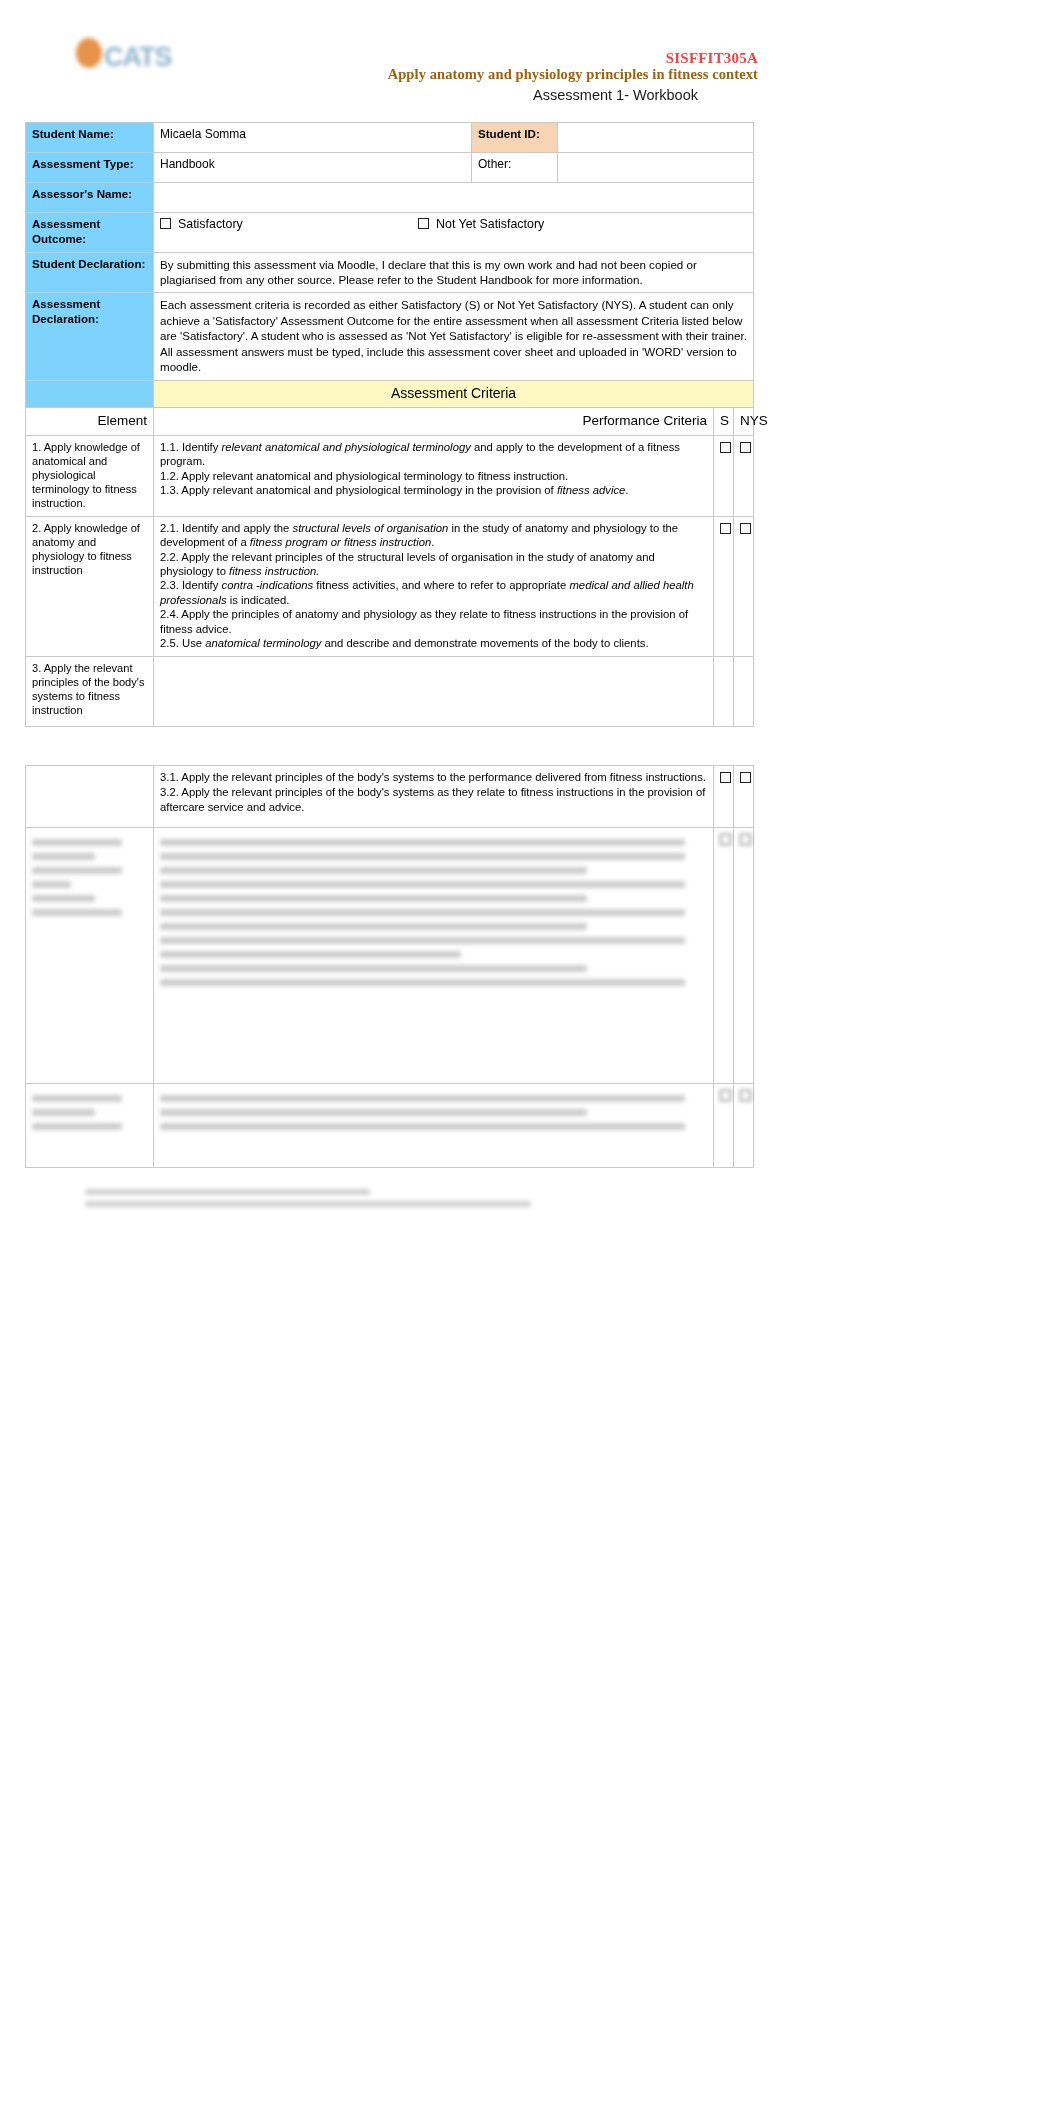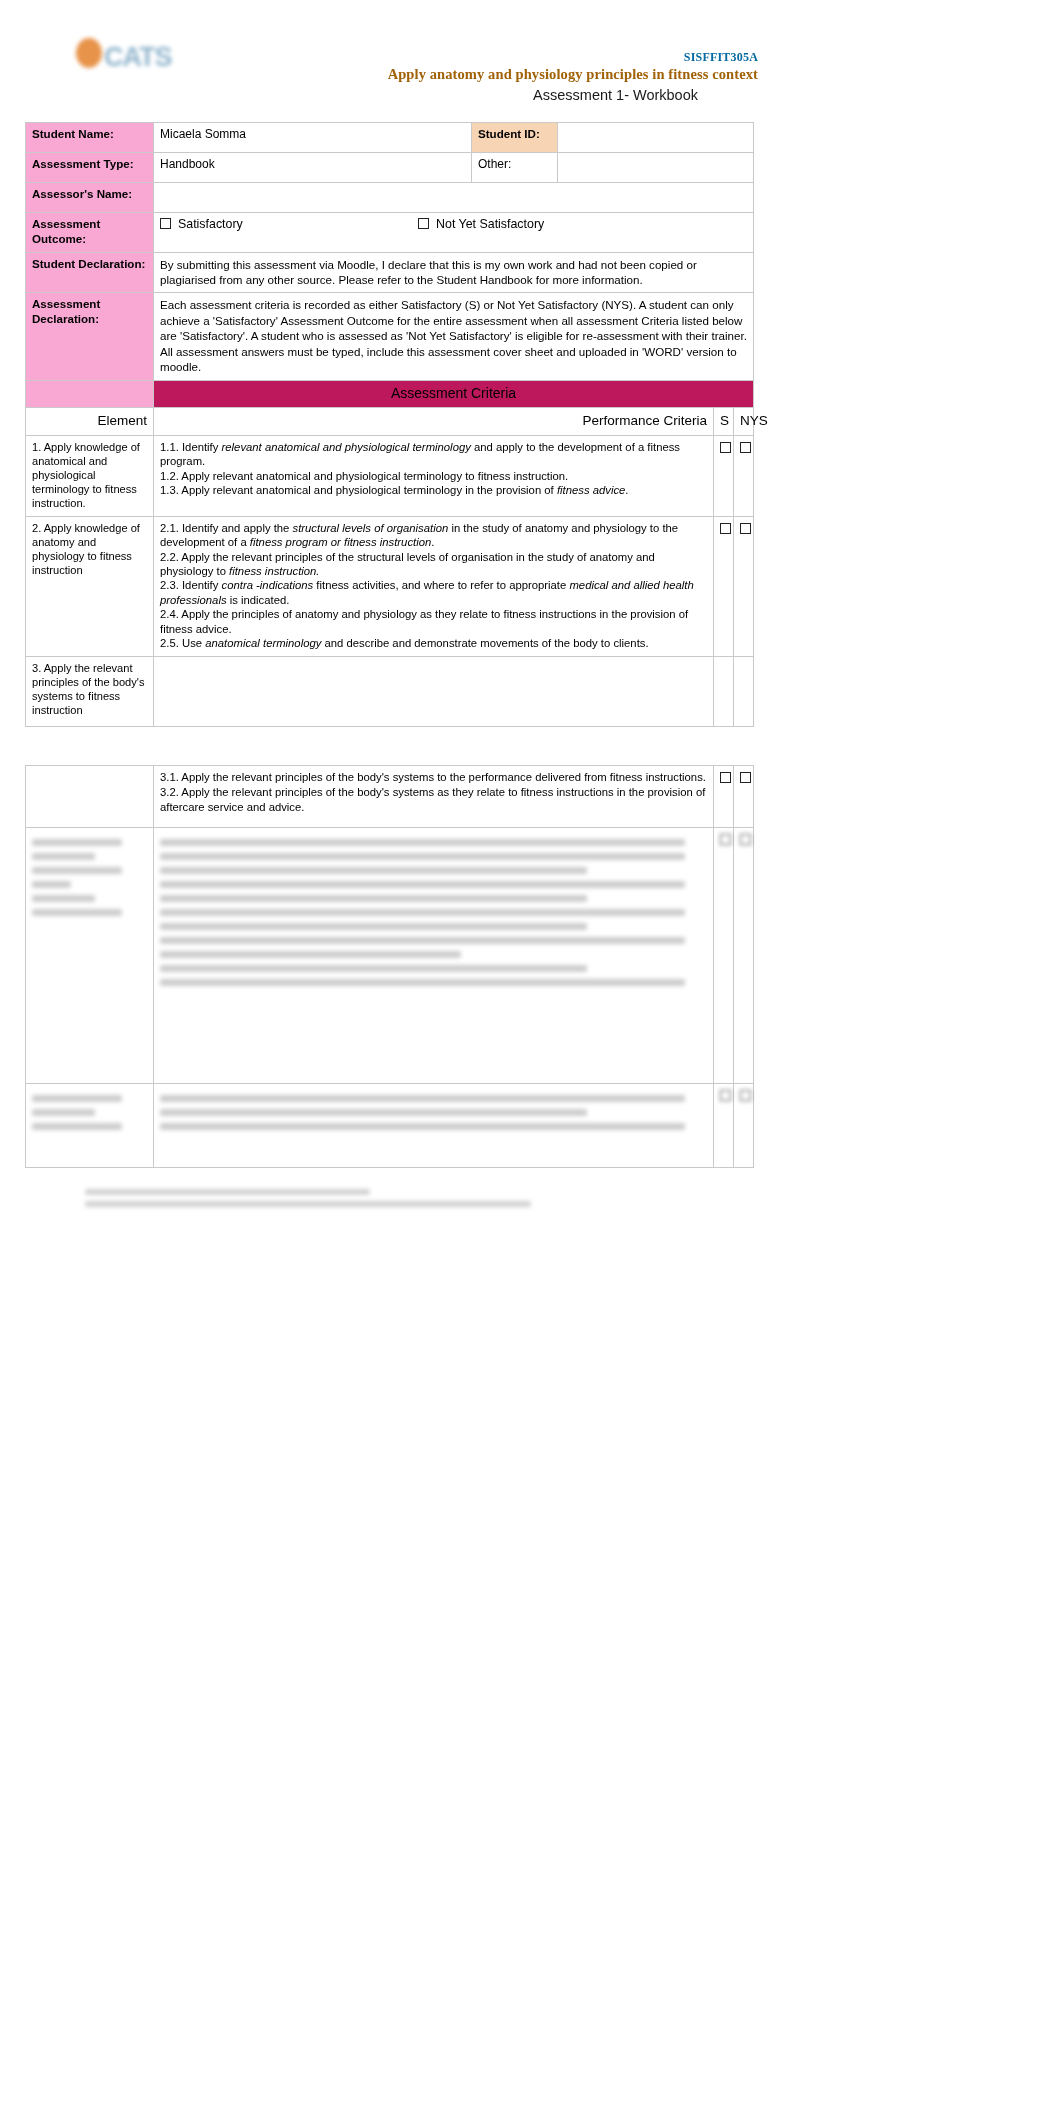--- a/index.html
+++ b/index.html
@@ -57,22 +57,22 @@
     color: #8fb4cc;
     letter-spacing: -1px;
   }
 
   .hdr-code {
     position: absolute;
     right: 304px;
     top: 50px;
     font-family: "Liberation Serif", serif;
     font-weight: 700;
-    font-size: 12px;
-    color: #0369a1;
+    font-size: 15px;
+    color: #ef4444;
     letter-spacing: .2px;
   }
   .hdr-title {
     position: absolute;
     right: 304px;
     top: 66px;
     font-family: "Liberation Serif", serif;
     font-weight: 700;
     font-size: 14.5px;
     color: #a16207;
@@ -99,21 +99,21 @@
     table-layout: fixed;
     font-size: 11.2px;
   }
   .doc-table td {
     border: 1px solid #c9c9c9;
     vertical-align: top;
     padding: 4px 6px 5px 6px;
     line-height: 1.28;
   }
   .lbl {
-    background: #f9a8d4;
+    background: #7dd3fc;
     font-weight: 700;
     font-size: 11.6px;
     width: 128px;
   }
   .lbl-id {
     background: #f6d4b4;
     font-weight: 700;
     font-size: 11.6px;
   }
   .val {
@@ -138,21 +138,21 @@
   .opt-nys { margin-left: 172px; }
 
   .decl p, .cond p {
     margin: 0;
     font-size: 11.6px;
     line-height: 1.33;
   }
 
   
   .crit-banner {
-    background: #be185d;
+    background: #fef9c3;
     text-align: center;
     font-size: 14px;
     padding: 4px 0 5px 0;
   }
   .colhead {
     background: #ffffff;
     text-align: right;
     font-size: 13.5px;
     padding: 3px 0 4px 0;
   }

